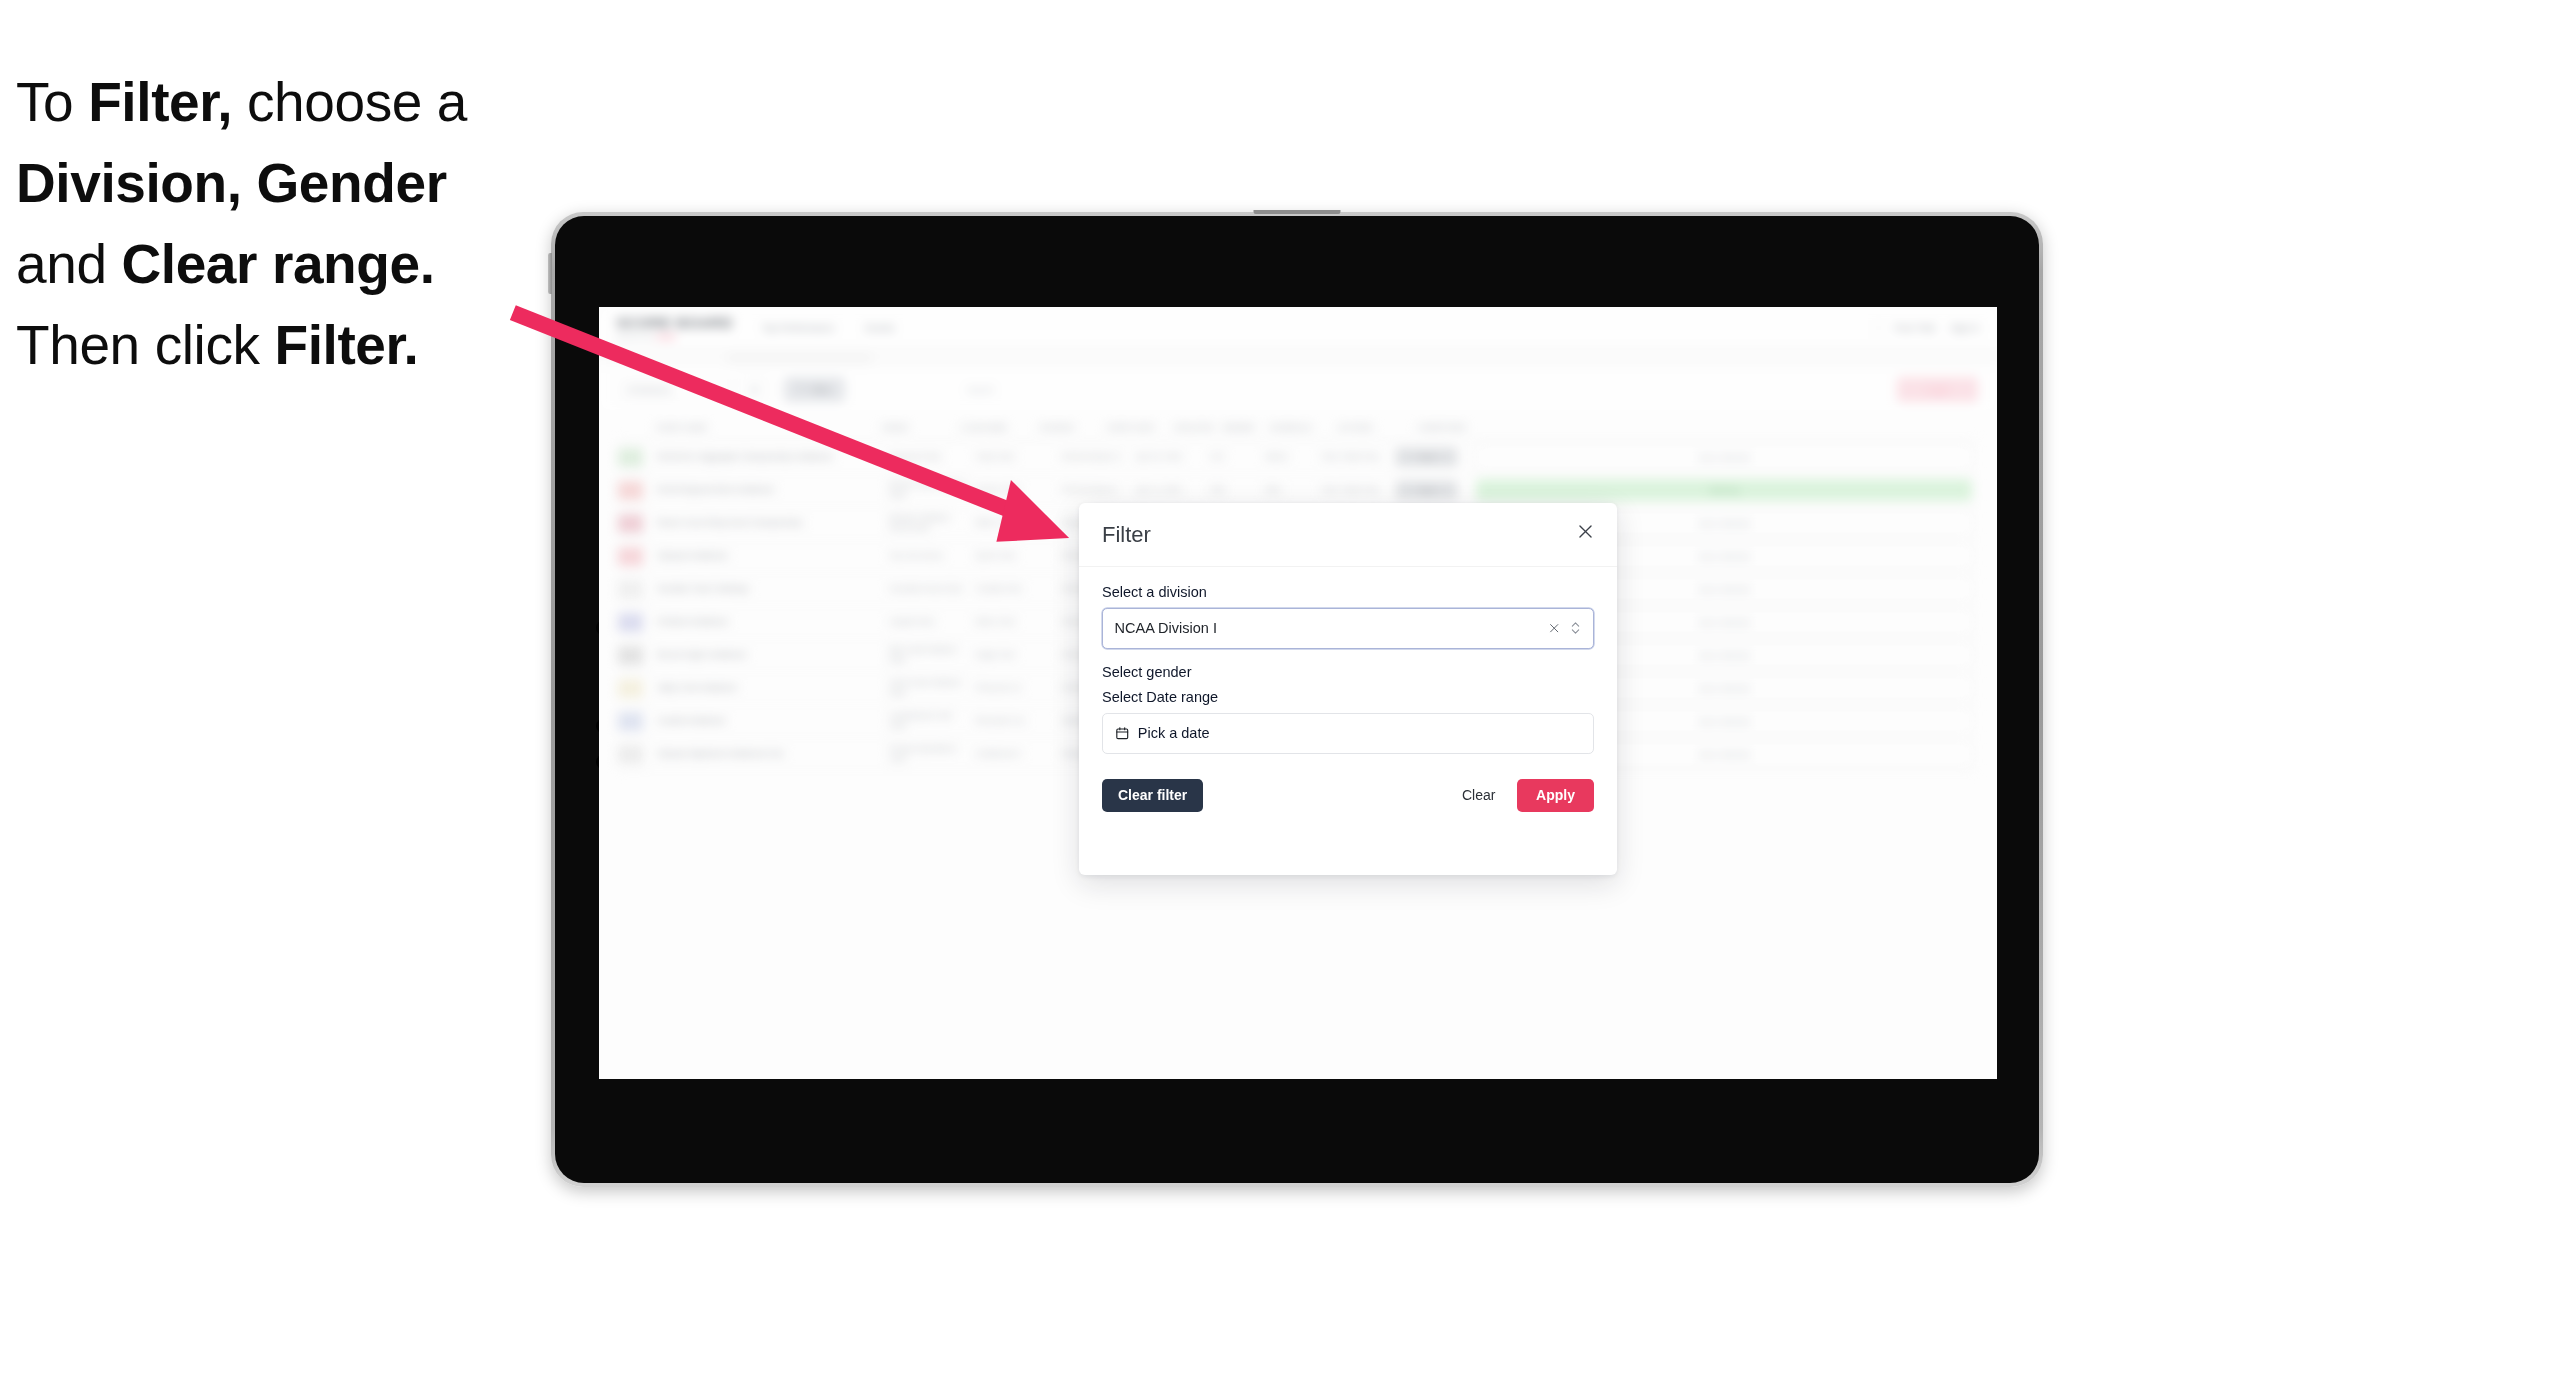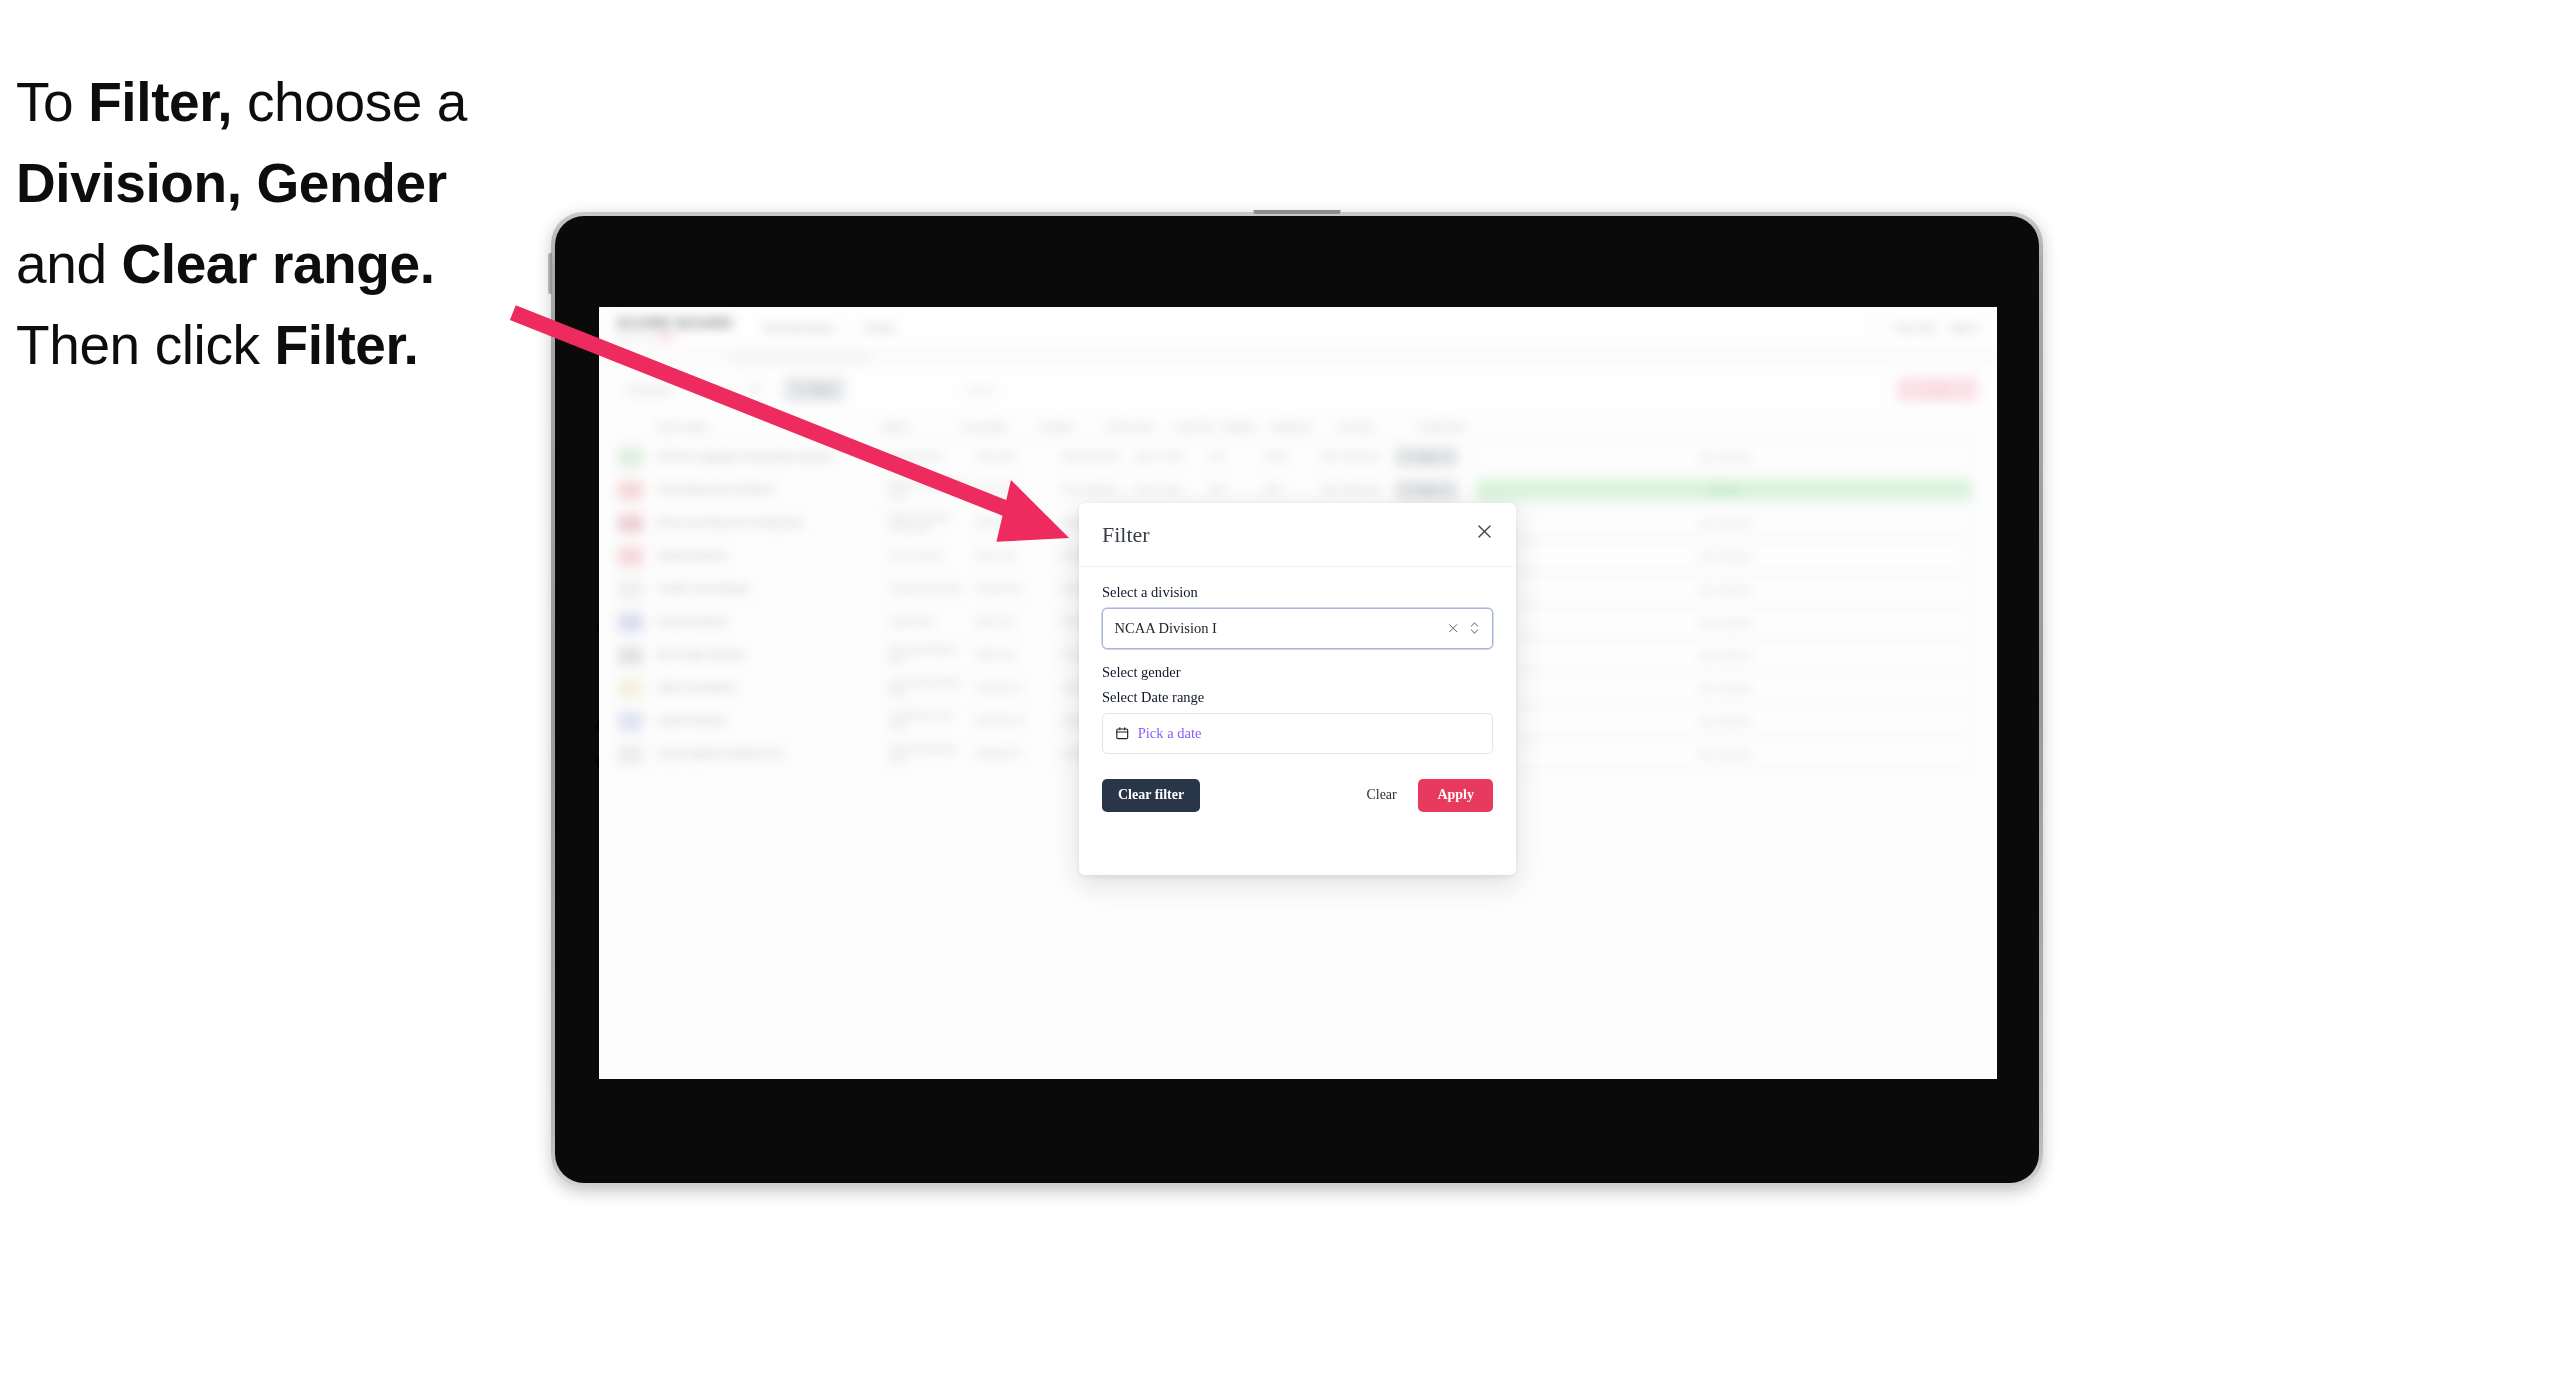--- a/index.html
+++ b/index.html
@@ -293,27 +293,26 @@
   
   #modal-backdrop {
     position: absolute;
     inset: 0;
     background: rgba(252,252,253,0.35);
   }
   #modal {
     position: absolute;
     left: 1079px;
     top: 503px;
-    width: 437px;
+    width: 538px;
     height: 372px;
     background: #ffffff;
     border-radius: 5.8px;
     box-shadow: 0 8.7px 29px rgba(20,24,40,0.13), 0 1.5px 5.8px rgba(20,24,40,0.07);
     box-sizing: border-box;
-    font-family: Liberation Serif, serif;
   }
   .modal-head {
     position: relative;
     height: 63px;
     border-bottom: 0.7px solid #f2f2f2;
     padding: 0 23px;
     display: flex;
     align-items: center;
   }
   .modal-title {
@@ -352,21 +351,21 @@
   }
   .field.focused {
     border-color: #aab4d8;
     box-shadow: 0 0 0 0.7px #c2cbe6;
   }
   .field-value {
     font-size: 14.5px;
     color: #22262c;
     flex: 1 1 auto;
   }
-  .field-value.placeholder { color: #8b5cf6; }
+  .field-value.placeholder { color: #0f172a; }
   .field-icons {
     display: flex;
     align-items: center;
     gap: 10.2px;
     color: #6f757d;
   }
   .icon-x, .icon-updown, .icon-cal {
     display: block;
   }
   .cal-wrap {

